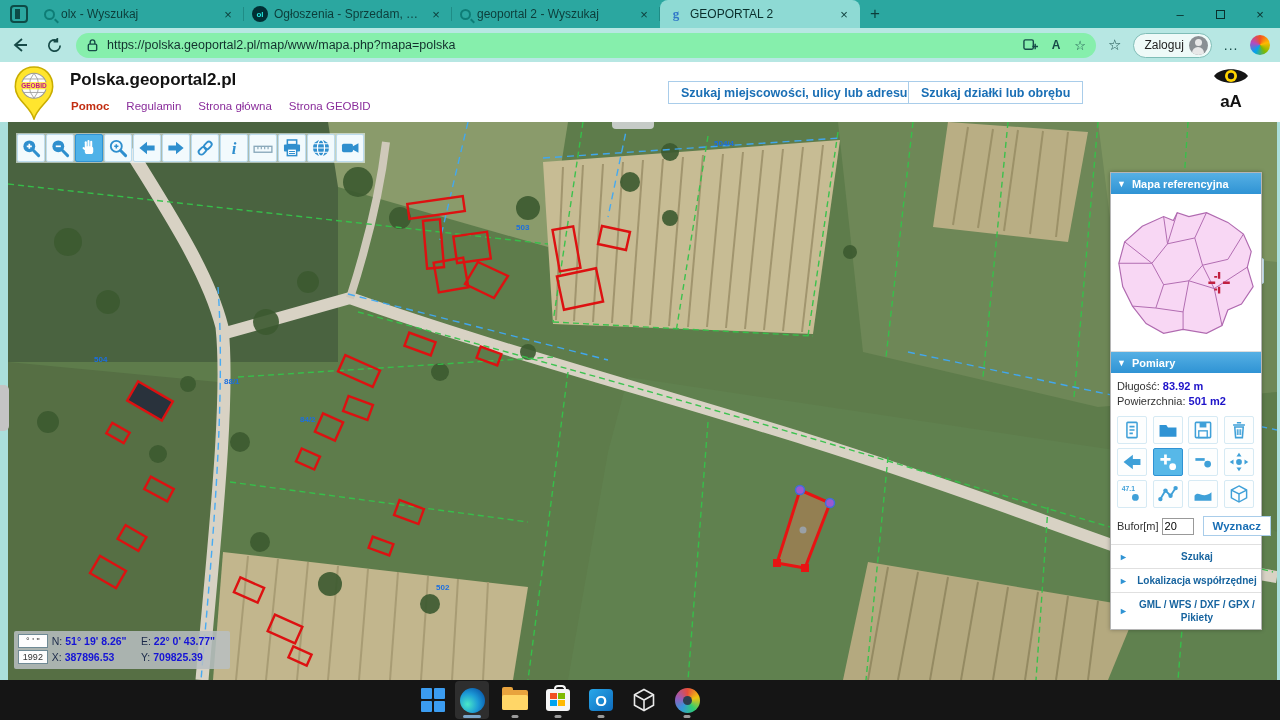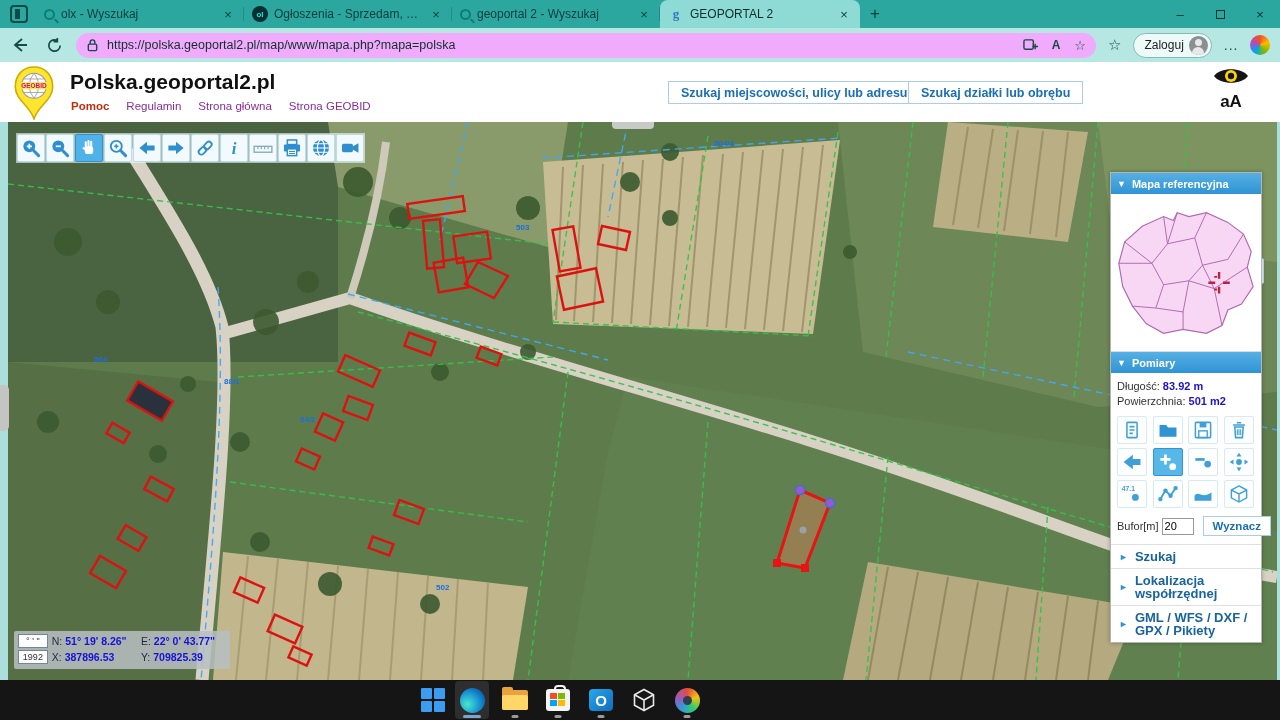--- a/index.html
+++ b/index.html
@@ -20,35 +20,35 @@
   .fav-search:after { content:""; position:absolute; left:8px; top:9px; width:5px; height:2px; background:#0e7d76; transform:rotate(45deg); }
   .fav-olx { background:#002f34; color:#23e5db; font-size:8px; font-weight:bold; }
   .fav-g { color:#3077c8; font-size:13px; font-weight:bold; font-family:"Liberation Serif",serif; }
   .newtab { color:#0c3d3a; font-size:17px; margin-left:10px; }
   #wincontrols { position:absolute; right:0; top:0; height:28px; display:flex; }
   #wincontrols div { width:40px; height:28px; display:flex; align-items:center; justify-content:center; color:#0a2f2c; font-size:13px; }
   .maxbox { width:9px; height:9px; border:1.4px solid #0a2f2c; }
 
   #addrbar { position:absolute; top:28px; left:0; width:1280px; height:34px; background:#b7e7e3; display:flex; align-items:center; }
   .navbtn { width:28px; height:28px; display:flex; align-items:center; justify-content:center; margin-left:6px; }
-  #urlpill { width:1020px; height:25px; margin-left:8px; background:#f0abfc; border-radius:13px; display:flex; align-items:center; padding:0 10px; }
+  #urlpill { width:1020px; height:25px; margin-left:8px; background:#86efac; border-radius:13px; display:flex; align-items:center; padding:0 10px; }
   #urltext { font-size:12.5px; color:#12302d; margin-left:8px; flex:1; }
   .pillicons { display:flex; gap:14px; align-items:center; color:#174b48; font-size:13px; }
   #collections { margin-left:12px; font-size:15px; color:#174b48; }
   #loginbtn { margin-left:12px; height:25px; background:#eefaf8; border:1px solid #7fbdb7; border-radius:13px; display:flex; align-items:center; padding:0 3px 0 10px; gap:5px; }
   #loginbtn span { font-size:12px; color:#222; }
   .avatar { width:19px; height:19px; border-radius:50%; background:#8a8f93; position:relative; overflow:hidden; }
   .avatar:before { content:""; position:absolute; left:6px; top:3px; width:7px; height:7px; border-radius:50%; background:#e8e8e8; }
   .avatar:after { content:""; position:absolute; left:3.5px; top:11px; width:12px; height:8px; border-radius:6px 6px 0 0; background:#e8e8e8; }
   #menudots { margin-left:12px; color:#174b48; font-size:14px; letter-spacing:1px; }
   #copilot { margin-left:12px; width:20px; height:20px; border-radius:50%; background:conic-gradient(#f25022,#ffb900,#7fba00,#00a4ef,#b44ac0,#f25022); }
 
   
   #siteheader { position:absolute; top:62px; left:0; width:1280px; height:60px; background:#fff; }
-  #sitetitle { position:absolute; left:70px; top:8px; font-size:21px; font-weight:bold; color:#111; }
+  #sitetitle { position:absolute; left:70px; top:8px; font-size:17px; font-weight:bold; color:#111; }
   #sitelinks { position:absolute; left:71px; top:38px; font-size:11.5px; display:flex; gap:17px; }
   #sitelinks .lnk { color:#8a2d9b; }
   #sitelinks .lnk.first { color:#c22d11; font-weight:bold; }
   .hbtn { position:absolute; top:19px; height:23px; background:#fff; border:1px solid #a9cdea; color:#1a6fb5; font-weight:bold; font-size:12.5px; display:flex; align-items:center; padding:0 12px; }
   #hbtn1 { left:668px; } #hbtn2 { left:908px; }
   #a11y { position:absolute; left:1211px; top:2px; width:40px; text-align:center; }
   #a11y .aA { font-size:17px; font-weight:bold; color:#111; letter-spacing:0px; }
 
   
   #mapwrap { position:absolute; top:122px; left:0; width:1280px; height:558px; background:#aadfdb; }
@@ -82,21 +82,21 @@
   .radio.checked { border-color:#2f93d4; }
   .radio.checked:after { content:""; position:absolute; left:2px; top:2px; width:7px; height:7px; border-radius:50%; background:#2f93d4; }
   .icongrid { display:grid; grid-template-columns:repeat(4,1fr); gap:4px; margin-top:7px; }
   .ibtn { width:30px; height:28px; background:#fdfefe; border:1px solid #d6eaf4; border-radius:2px; display:flex; align-items:center; justify-content:center; }
   .ibtn.active { background:#57b8e8; border-color:#2f93d4; }
   .buforrow { display:flex; align-items:center; margin-top:8px; gap:3px; font-size:11px; color:#333; }
   #buforinput { width:32px; height:17px; border:1px solid #999; font-size:11px; padding:0 2px; font-family:"Liberation Sans",sans-serif; }
   #wyznaczbtn { margin-left:6px; height:20px; background:#fff; border:1px solid #a9cdea; color:#1a6fb5; font-weight:bold; font-size:11.5px; padding:0 9px; }
   .collrow { border-top:1px solid #e0e0e0; background:#fff; display:flex; align-items:center; gap:7px; padding:5px 0 5px 8px; min-height:24px; }
   .collrow .arr { color:#2f93d4; font-size:9px; }
-  .collrow .lbl { color:#17649f; font-weight:bold; font-size:13px; line-height:13px; width:124px; }
+  .collrow .lbl { color:#17649f; font-weight:bold; font-size:10px; line-height:13px; width:124px;text-align:center; }
 
   
   #taskbar { position:absolute; top:680px; left:0; width:1280px; height:40px; background:#151515; }
   #tbcenter { position:absolute; left:420px; top:0; height:40px; display:flex; align-items:center; gap:9px; }
   #startbtn { width:26px; height:26px; display:grid; grid-template-columns:11px 11px; grid-template-rows:11px 11px; gap:2px; padding:1px; }
   #startbtn div { background:#3b9cf0; border-radius:1px; }
   #tbsearch { width:172px; height:29px; background:#fefefe; border-radius:15px; display:flex; align-items:center; padding:0 12px; gap:8px; }
   #tbsearch .q { width:11px; height:11px; border:2px solid #444; border-radius:50%; position:relative; }
   #tbsearch .q:after { content:""; position:absolute; left:9px; top:10px; width:5px; height:2px; background:#444; transform:rotate(45deg); }
   #tbsearch span { font-size:13px; color:#555; }

